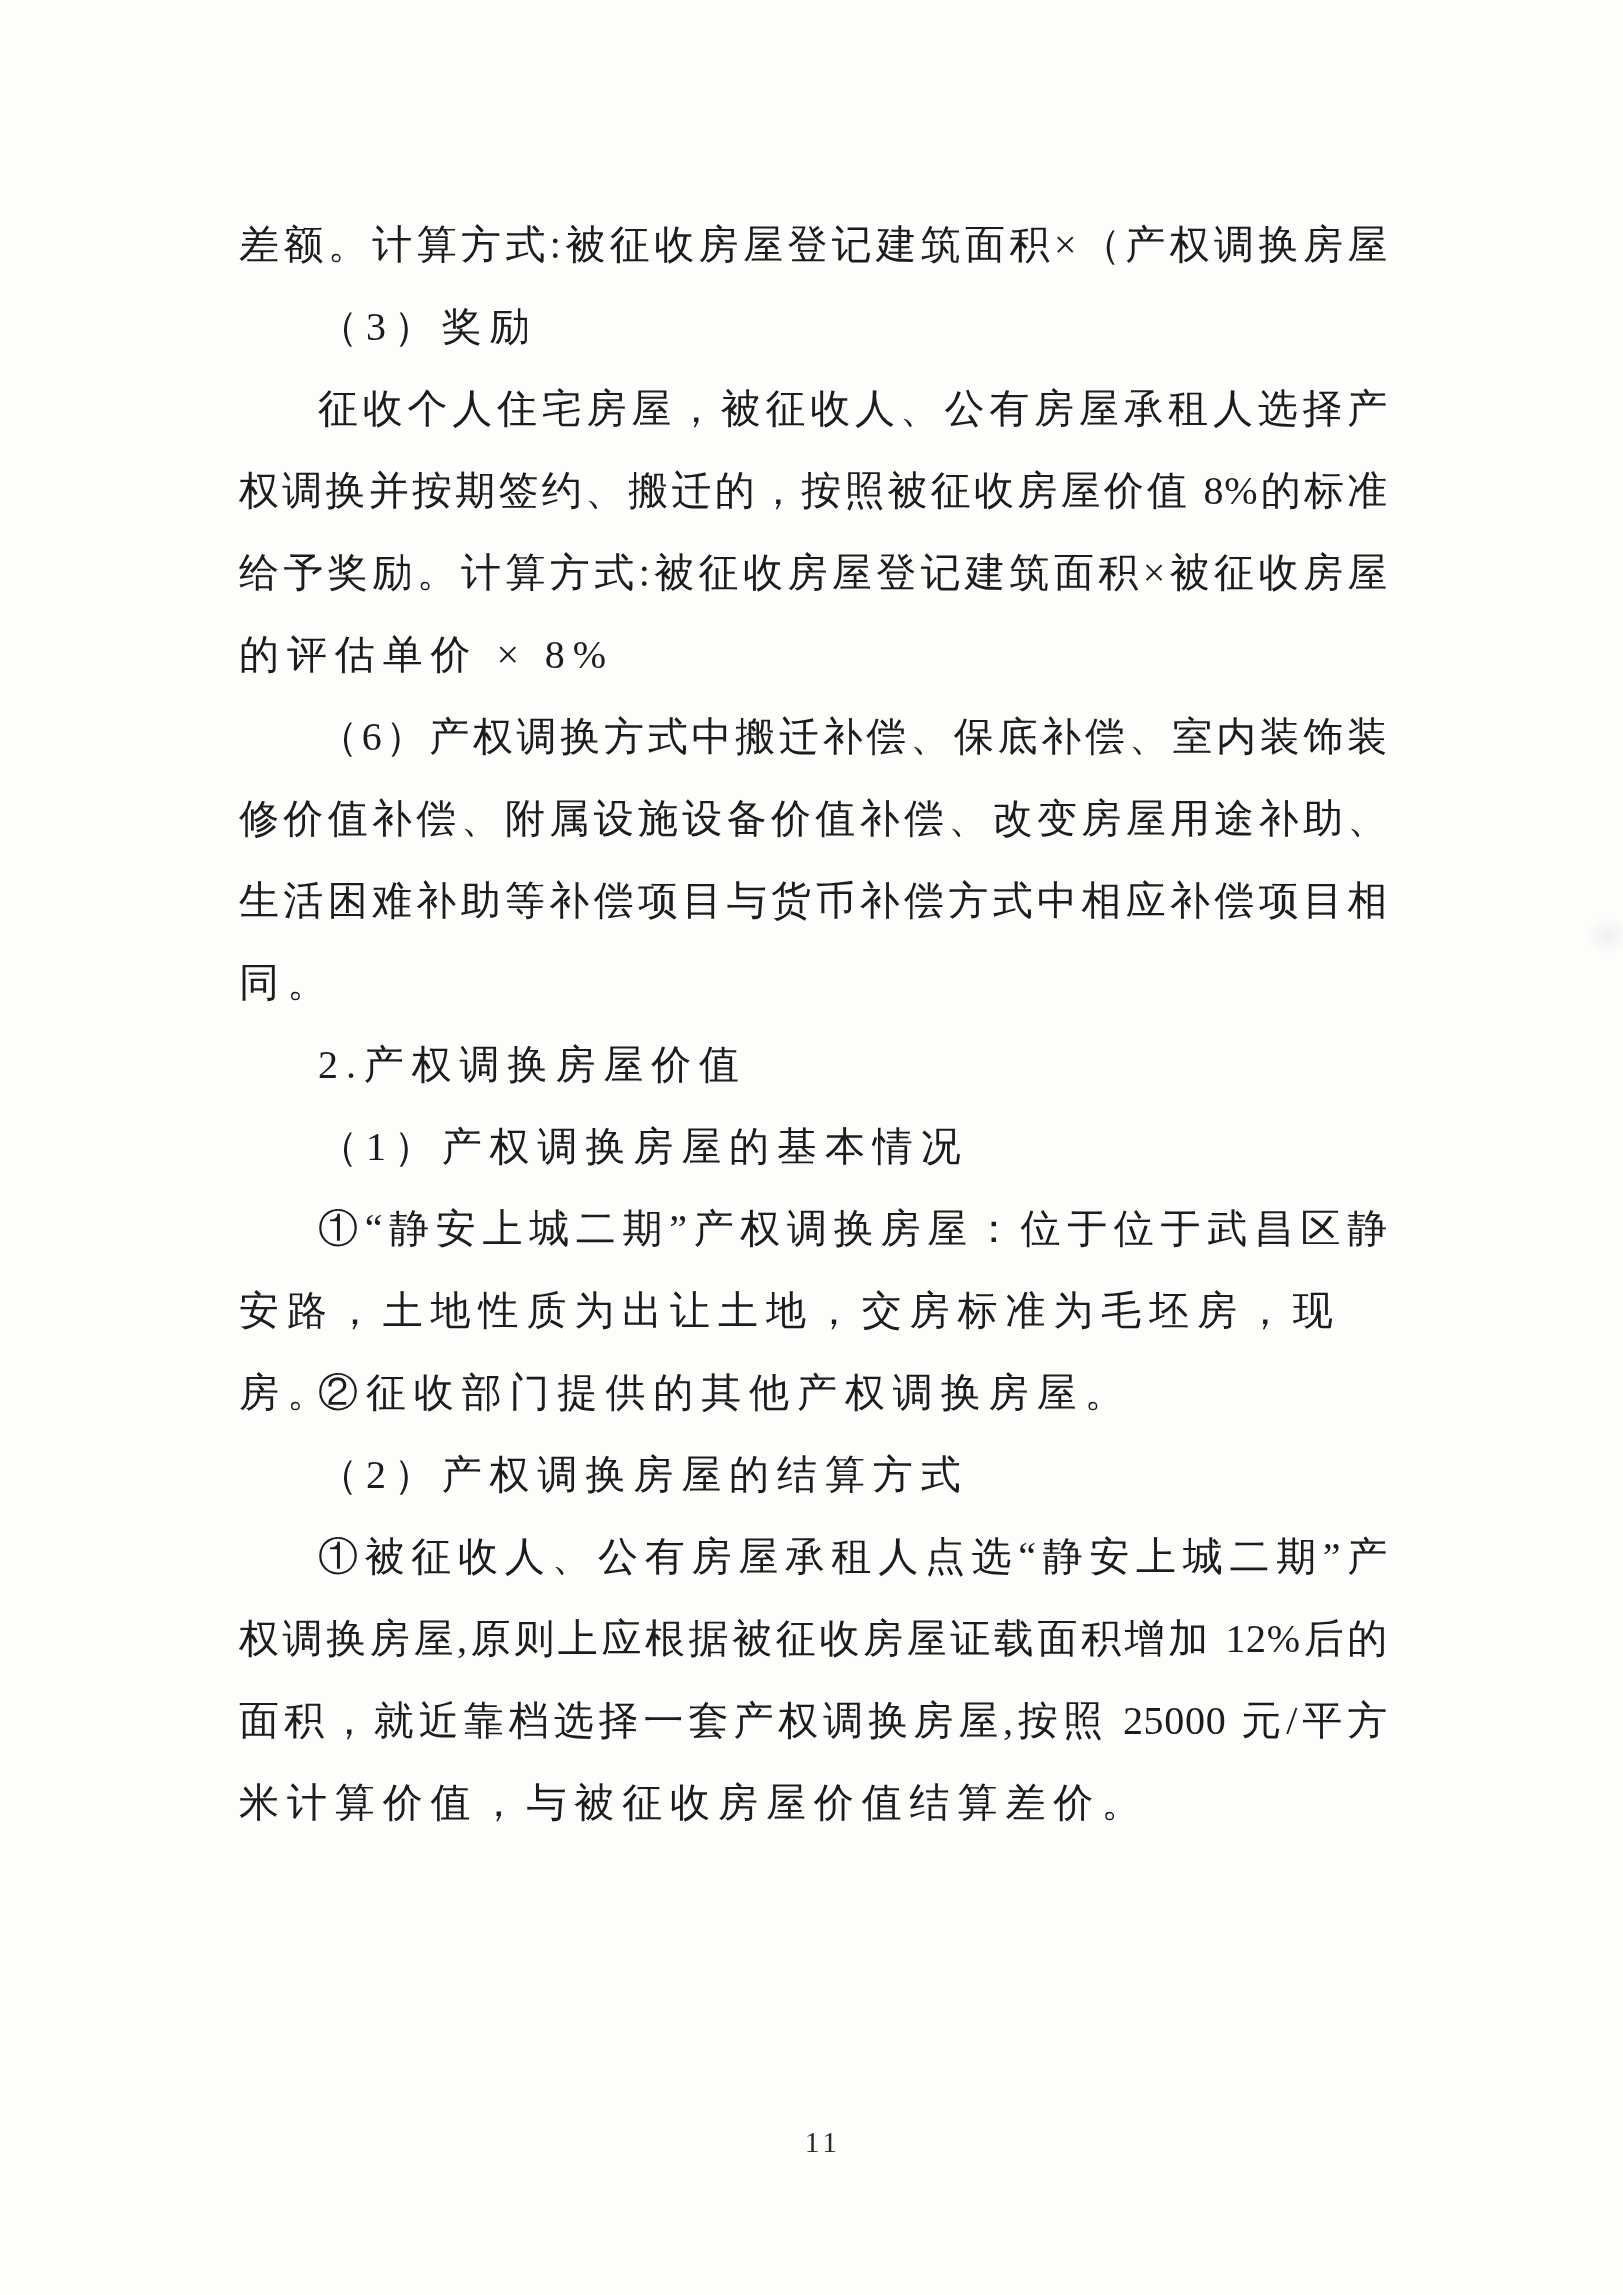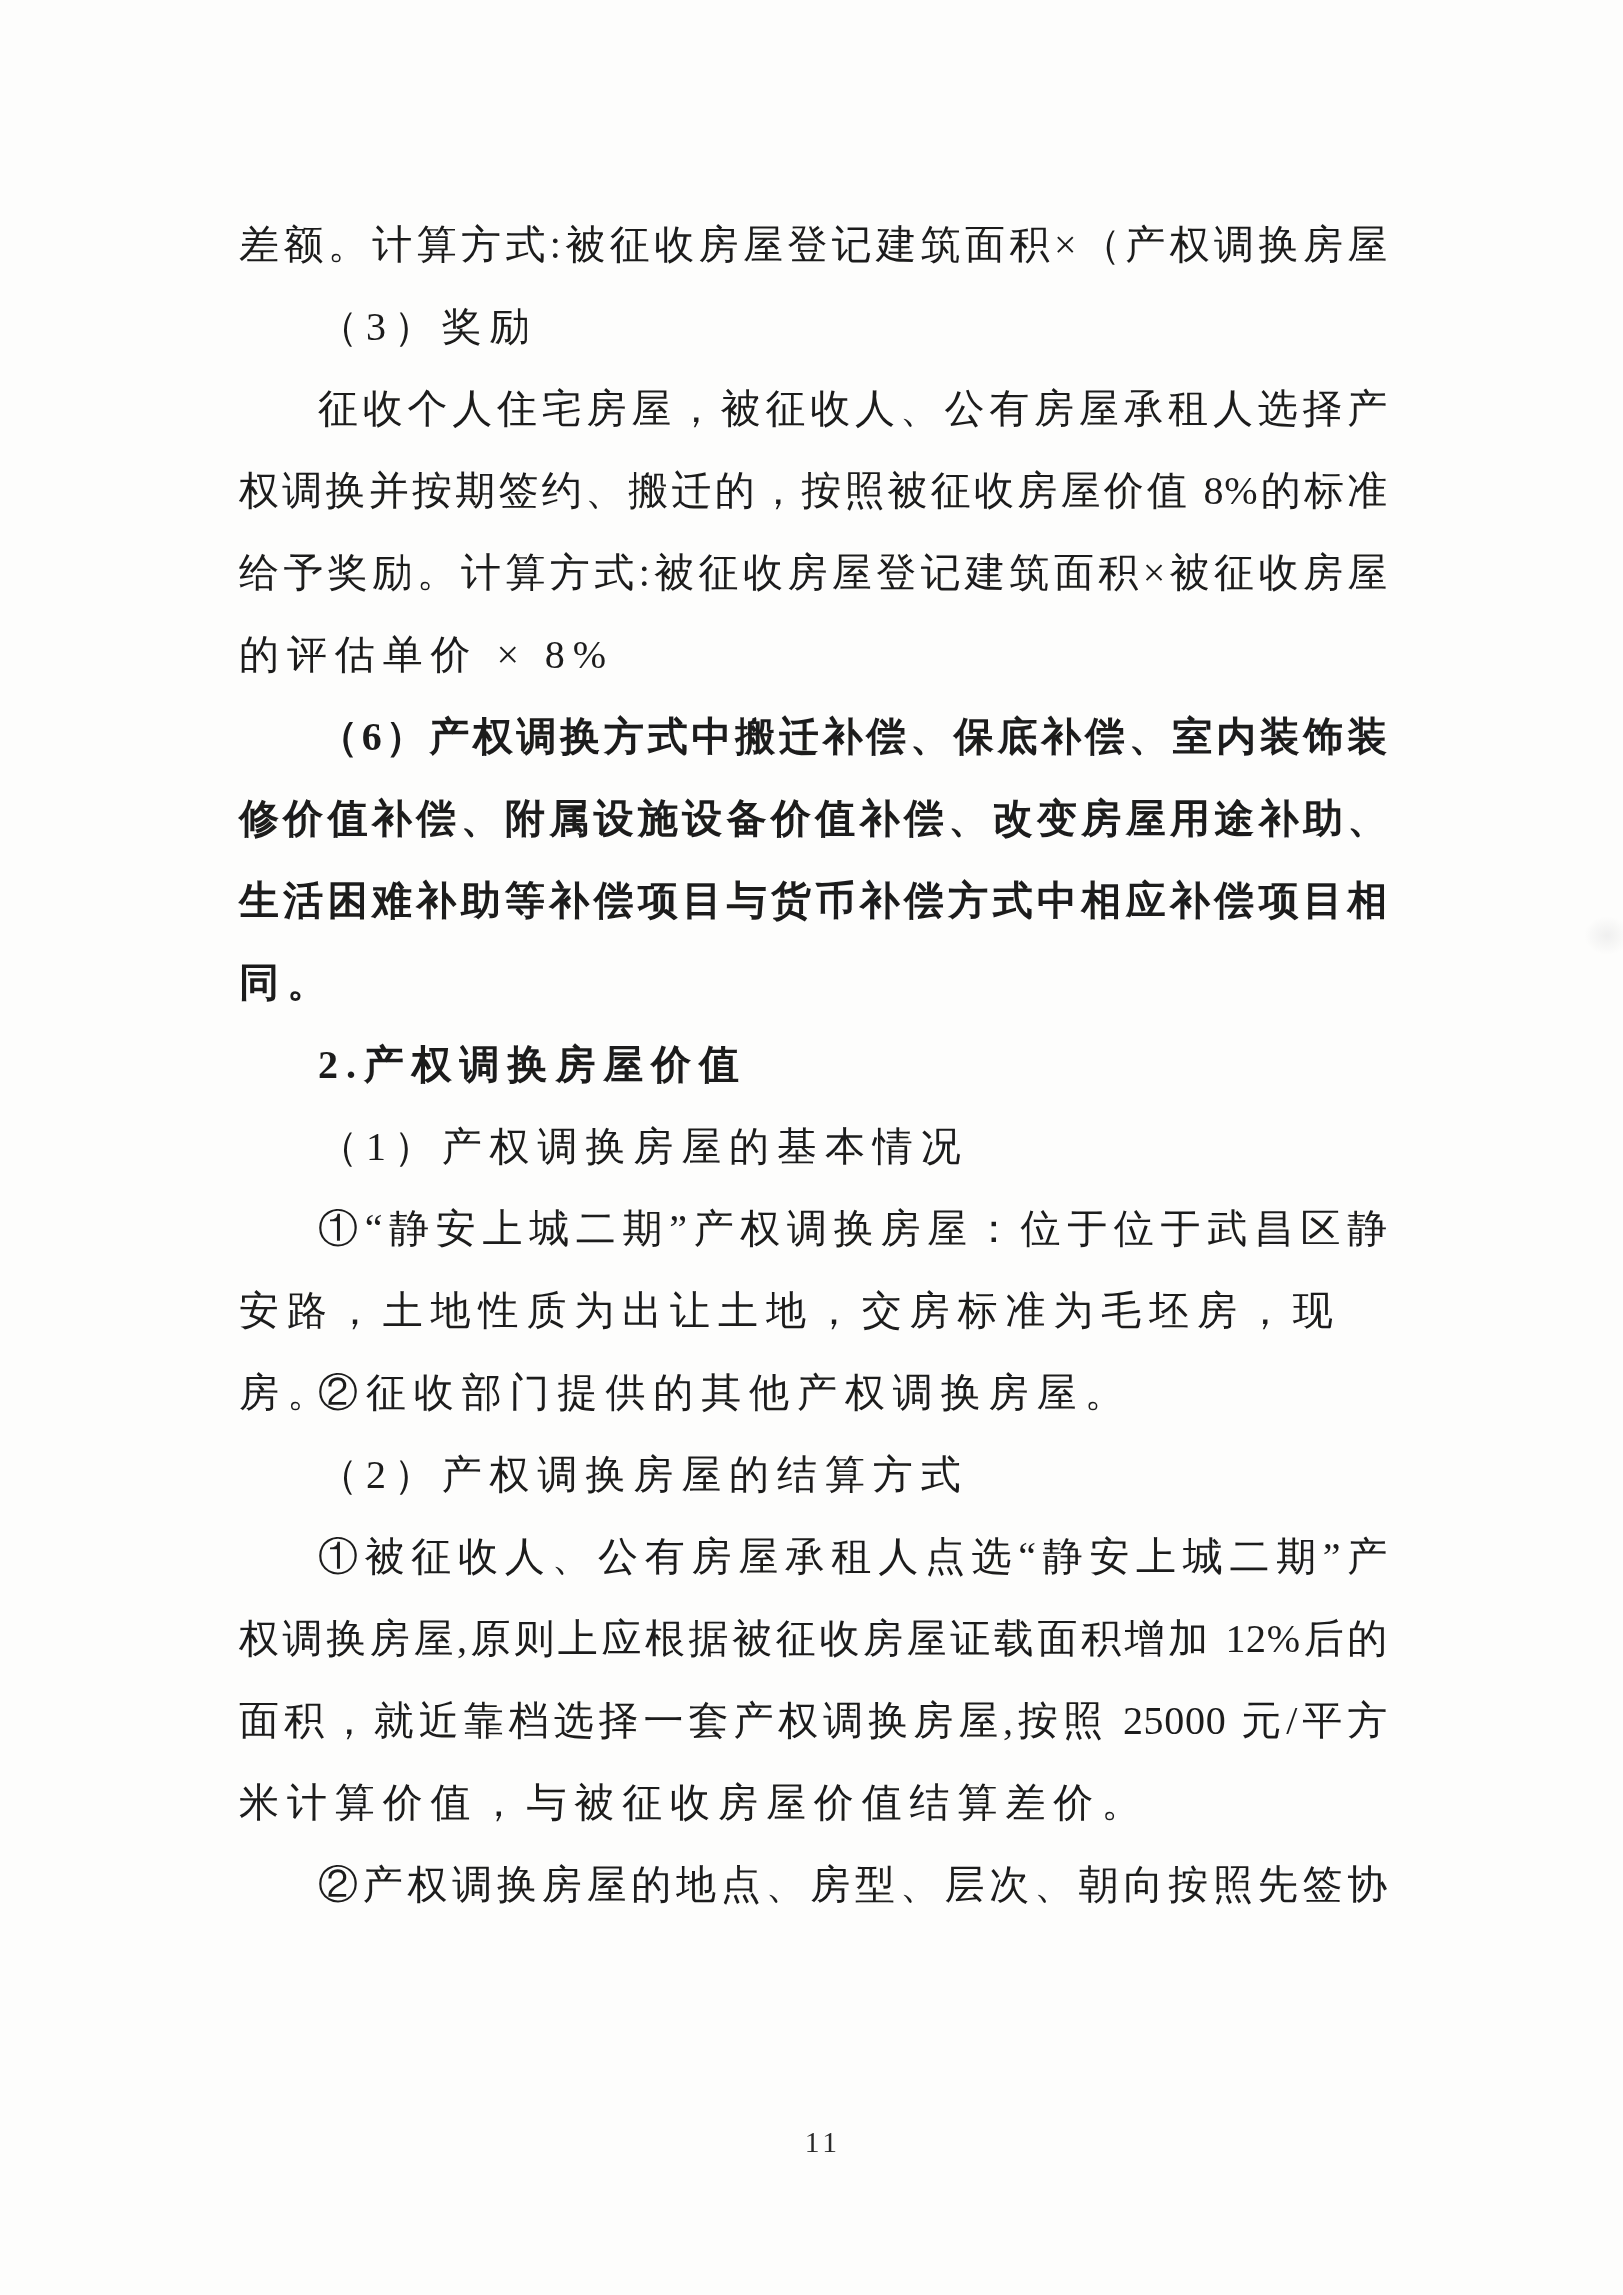--- a/index.html
+++ b/index.html
@@ -39,21 +39,21 @@
     text-align-last: justify;
     text-justify: inter-character;
   }
   .sp-wide {
     letter-spacing: 14.4px;
   }
   .indent {
     text-indent: 79px;
   }
   .bold {
-    font-weight: 700;
+    font-weight: 400;
   }
   .page-number {
     position: absolute;
     top: 2126px;
     left: 0;
     width: 1618px;
     text-align: center;
     text-indent: 27.5px;
     font-size: 29.5px;
     letter-spacing: 3.9px;
@@ -88,21 +88,20 @@
     <div class="line bold indent">2.产权调换房屋价值</div>
     <div class="line indent">（1）产权调换房屋的基本情况</div>
     <div class="line indent fill">①“静安上城二期”产权调换房屋：位于位于武昌区静</div>
     <div class="line">安路，土地性质为出让土地，交房标准为毛坯房，现房。</div>
     <div class="line indent">②征收部门提供的其他产权调换房屋。</div>
     <div class="line indent">（2）产权调换房屋的结算方式</div>
     <div class="line indent fill">①被征收人、公有房屋承租人点选“静安上城二期”产</div>
     <div class="line fill">权调换房屋,原则上应根据被征收房屋证载面积增加 12%后的</div>
     <div class="line fill">面积，就近靠档选择一套产权调换房屋,按照 25000 元/平方</div>
     <div class="line">米计算价值，与被征收房屋价值结算差价。</div>
-    <div class="line indent fill">②产权调换房屋的地点、房型、层次、朝向按照先签协</div>
   </div>
 
   <div class="smudge"></div>
 
   <div class="page-number">11</div>
 
 </div>
 
 
 </body></html>

